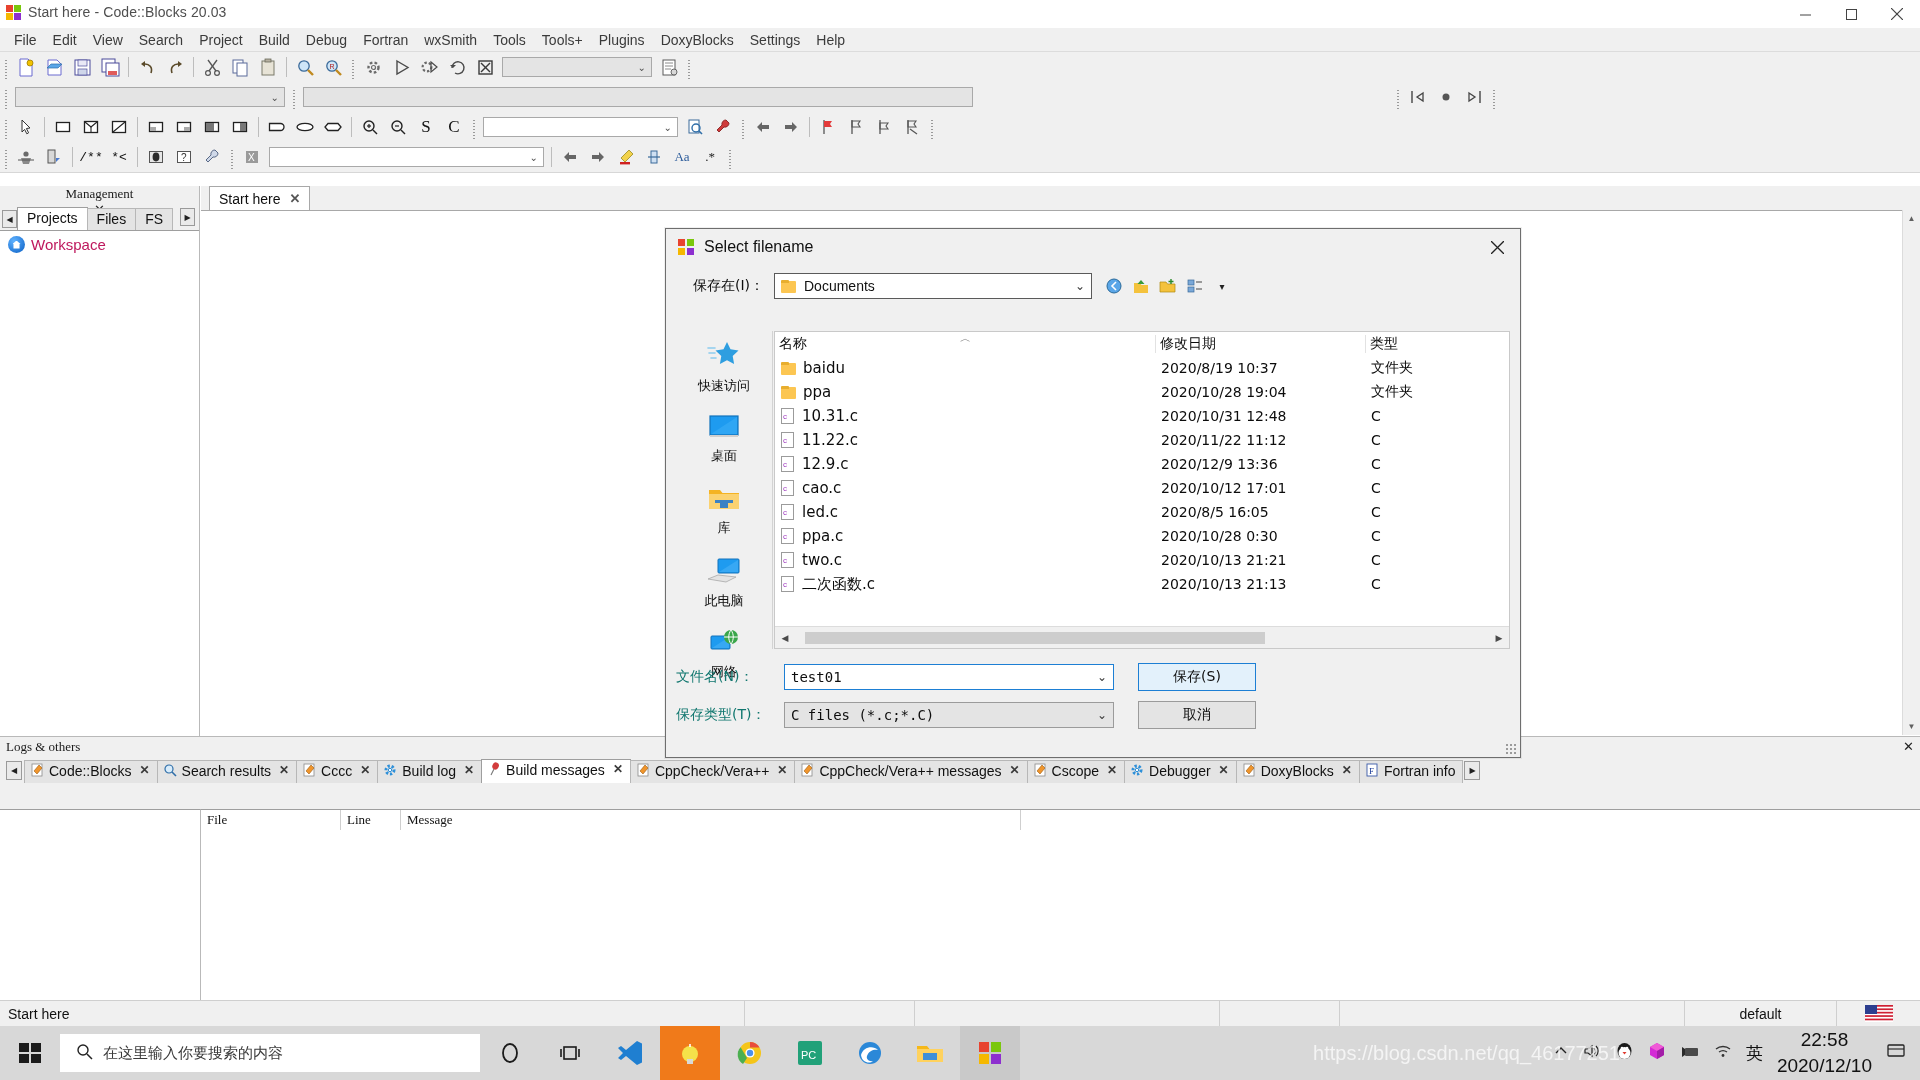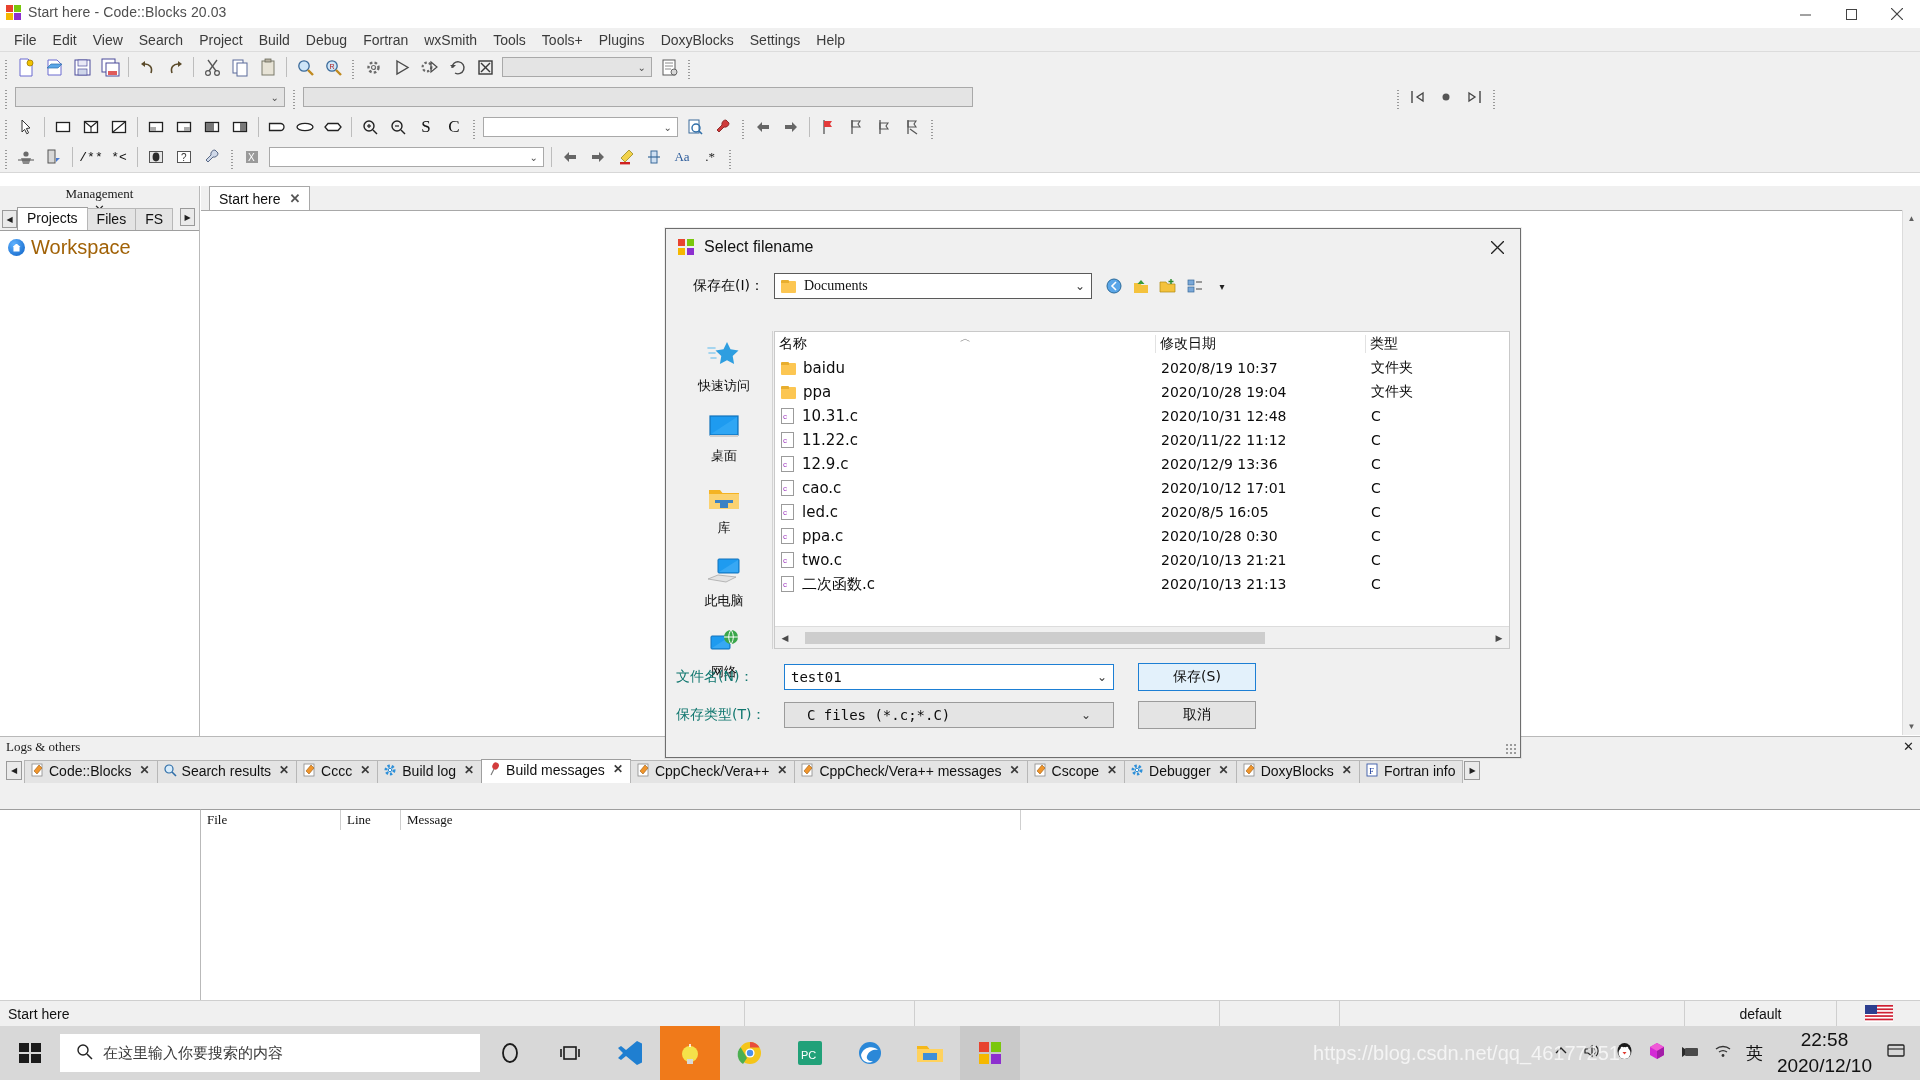--- a/index.html
+++ b/index.html
@@ -55,21 +55,21 @@
             display:flex;align-items:center;justify-content:center;color:#222;margin-bottom:2px;}
   .mg-tab{font-size:14px;color:#111;padding:2px 9px 3px 9px;background:#e4e4e4;border:1px solid #b7b7b7;
           border-bottom:none;margin-right:-1px;}
   .mg-tab.active{background:#ffffff;border-color:#9e9e9e;font-weight:400;padding-bottom:4px;}
   .mgmt-body{background:#ffffff;position:absolute;left:0;right:0;top:44px;bottom:0;border-top:1px solid #9e9e9e;}
   .ws-row{display:flex;align-items:center;gap:6px;padding:5px 0 0 8px;}
   .ws-ico{width:17px;height:17px;border-radius:50%;background:radial-gradient(circle at 35% 30%,#5fb2ff,#0a5fc4);
           display:flex;align-items:center;justify-content:center;}
   .ws-ico:after{content:"";width:8px;height:8px;background:#fff;
       clip-path:polygon(50% 0,100% 45%,88% 45%,88% 100%,12% 100%,12% 45%,0 45%);}
-  .ws-label{font-size:20px;color:#a16207;}
+  .ws-label{font-size:15px;color:#be185d;}
 
   
   .editor-tabs{position:absolute;left:201px;top:186px;width:1719px;height:24px;background:#f0f0f0;}
   .etab{position:absolute;left:8px;top:0;height:24px;background:#ffffff;border:1px solid #a8a8a8;border-bottom:none;
         display:flex;align-items:center;gap:9px;padding:0 9px;box-sizing:border-box;}
   .etab span{font-size:14px;color:#0f0f0f;}
   .etab .x{font-size:13px;color:#555;font-weight:bold;}
   .editor-area{position:absolute;left:201px;top:210px;width:1719px;height:525px;background:#ffffff;border-top:1px solid #a8a8a8;}
 
   
@@ -121,21 +121,21 @@
   .dlg-ico i:nth-child(3){left:0;top:9px;background:#f5b800;}
   .dlg-ico i:nth-child(4){left:9px;top:9px;background:#8d2fcf;}
   .dlg-title span{font-size:16px;color:#101010;}
   .dlg-close{position:absolute;right:0;top:0;width:46px;height:36px;display:flex;align-items:center;justify-content:center;color:#222;}
   .dlg-body{position:absolute;left:0;right:0;top:36px;bottom:0;background:#f0f0f0;}
 
   .row-saveat{display:flex;align-items:center;padding:8px 10px 8px 0;}
   .lbl-cjk{font-family:"DejaVu Sans",sans-serif;font-size:14px;color:#0d0d0d;}
   .cb-path{flex:1;height:26px;background:#ffffff;border:1px solid #5a5a5a;display:flex;align-items:center;
            padding:0 6px;box-sizing:border-box;gap:8px;}
-  .cb-path .name{font-family:Liberation Serif, serif;font-size:14px;color:#101010;}
+  .cb-path .name{font-family:Liberation Sans, sans-serif;font-size:14px;color:#101010;}
   .cb-path .chev{margin-left:auto;color:#3b3b3b;font-size:12px;}
 
   .topicons{display:flex;align-items:center;gap:7px;margin-left:12px;}
   .ti{width:20px;height:20px;display:flex;align-items:center;justify-content:center;}
 
   .places{position:absolute;left:10px;top:66px;width:96px;bottom:108px;background:#f0f0f0;border-right:1px solid #d3d3d3;}
   .place{height:72px;display:flex;flex-direction:column;align-items:center;justify-content:center;gap:3px;}
   .place .pl-lbl{font-family:"DejaVu Sans",sans-serif;font-size:13px;color:#0d0d0d;}
 
   .filelist{position:absolute;left:108px;right:10px;top:66px;bottom:108px;background:#ffffff;border:1px solid #c9c9c9;box-sizing:border-box;}
@@ -160,21 +160,21 @@
   .hs-thumb{position:absolute;left:10px;top:4px;width:460px;height:12px;background:#cdcdcd;}
 
   .bottomrows{position:absolute;left:10px;right:10px;bottom:18px;}
   .brow{display:flex;align-items:center;margin-bottom:10px;}
   .brow .lab{width:108px;font-family:"DejaVu Sans",sans-serif;font-size:14px;color:#0f766e;}
   .cb-file{width:330px;height:26px;background:#ffffff;border:1px solid #1d7fd4;display:flex;align-items:center;
            padding:0 6px;box-sizing:border-box;}
   .cb-file .val{font-family:"DejaVu Sans Mono",monospace;font-size:14px;color:#0d0d0d;}
   .cb-file .chev{margin-left:auto;color:#3b3b3b;font-size:12px;}
   .cb-type{width:330px;height:26px;background:#e4e4e4;border:1px solid #9b9b9b;display:flex;align-items:center;
-           padding:0 22px;box-sizing:border-box;}
+           padding:0 6px;box-sizing:border-box;}
   .cb-type .val{font-family:"DejaVu Sans Mono",monospace;font-size:14px;color:#0d0d0d;}
   .cb-type .chev{margin-left:auto;color:#3b3b3b;font-size:12px;}
   .dbtn{width:118px;height:28px;display:flex;align-items:center;justify-content:center;margin-left:24px;
         font-family:"DejaVu Sans",sans-serif;font-size:14px;color:#0d0d0d;box-sizing:border-box;}
   .dbtn.primary{background:#e3f1fb;border:1px solid #1d7fd4;}
   .dbtn.normal{background:#e4e4e4;border:1px solid #9b9b9b;}
   .dlg-grip{position:absolute;right:3px;bottom:2px;width:12px;height:12px;
      background-image:radial-gradient(#9b9b9b 1px,transparent 1px);background-size:4px 4px;}
 
   .fold{width:15px;height:13px;position:relative;flex:0 0 auto;}

